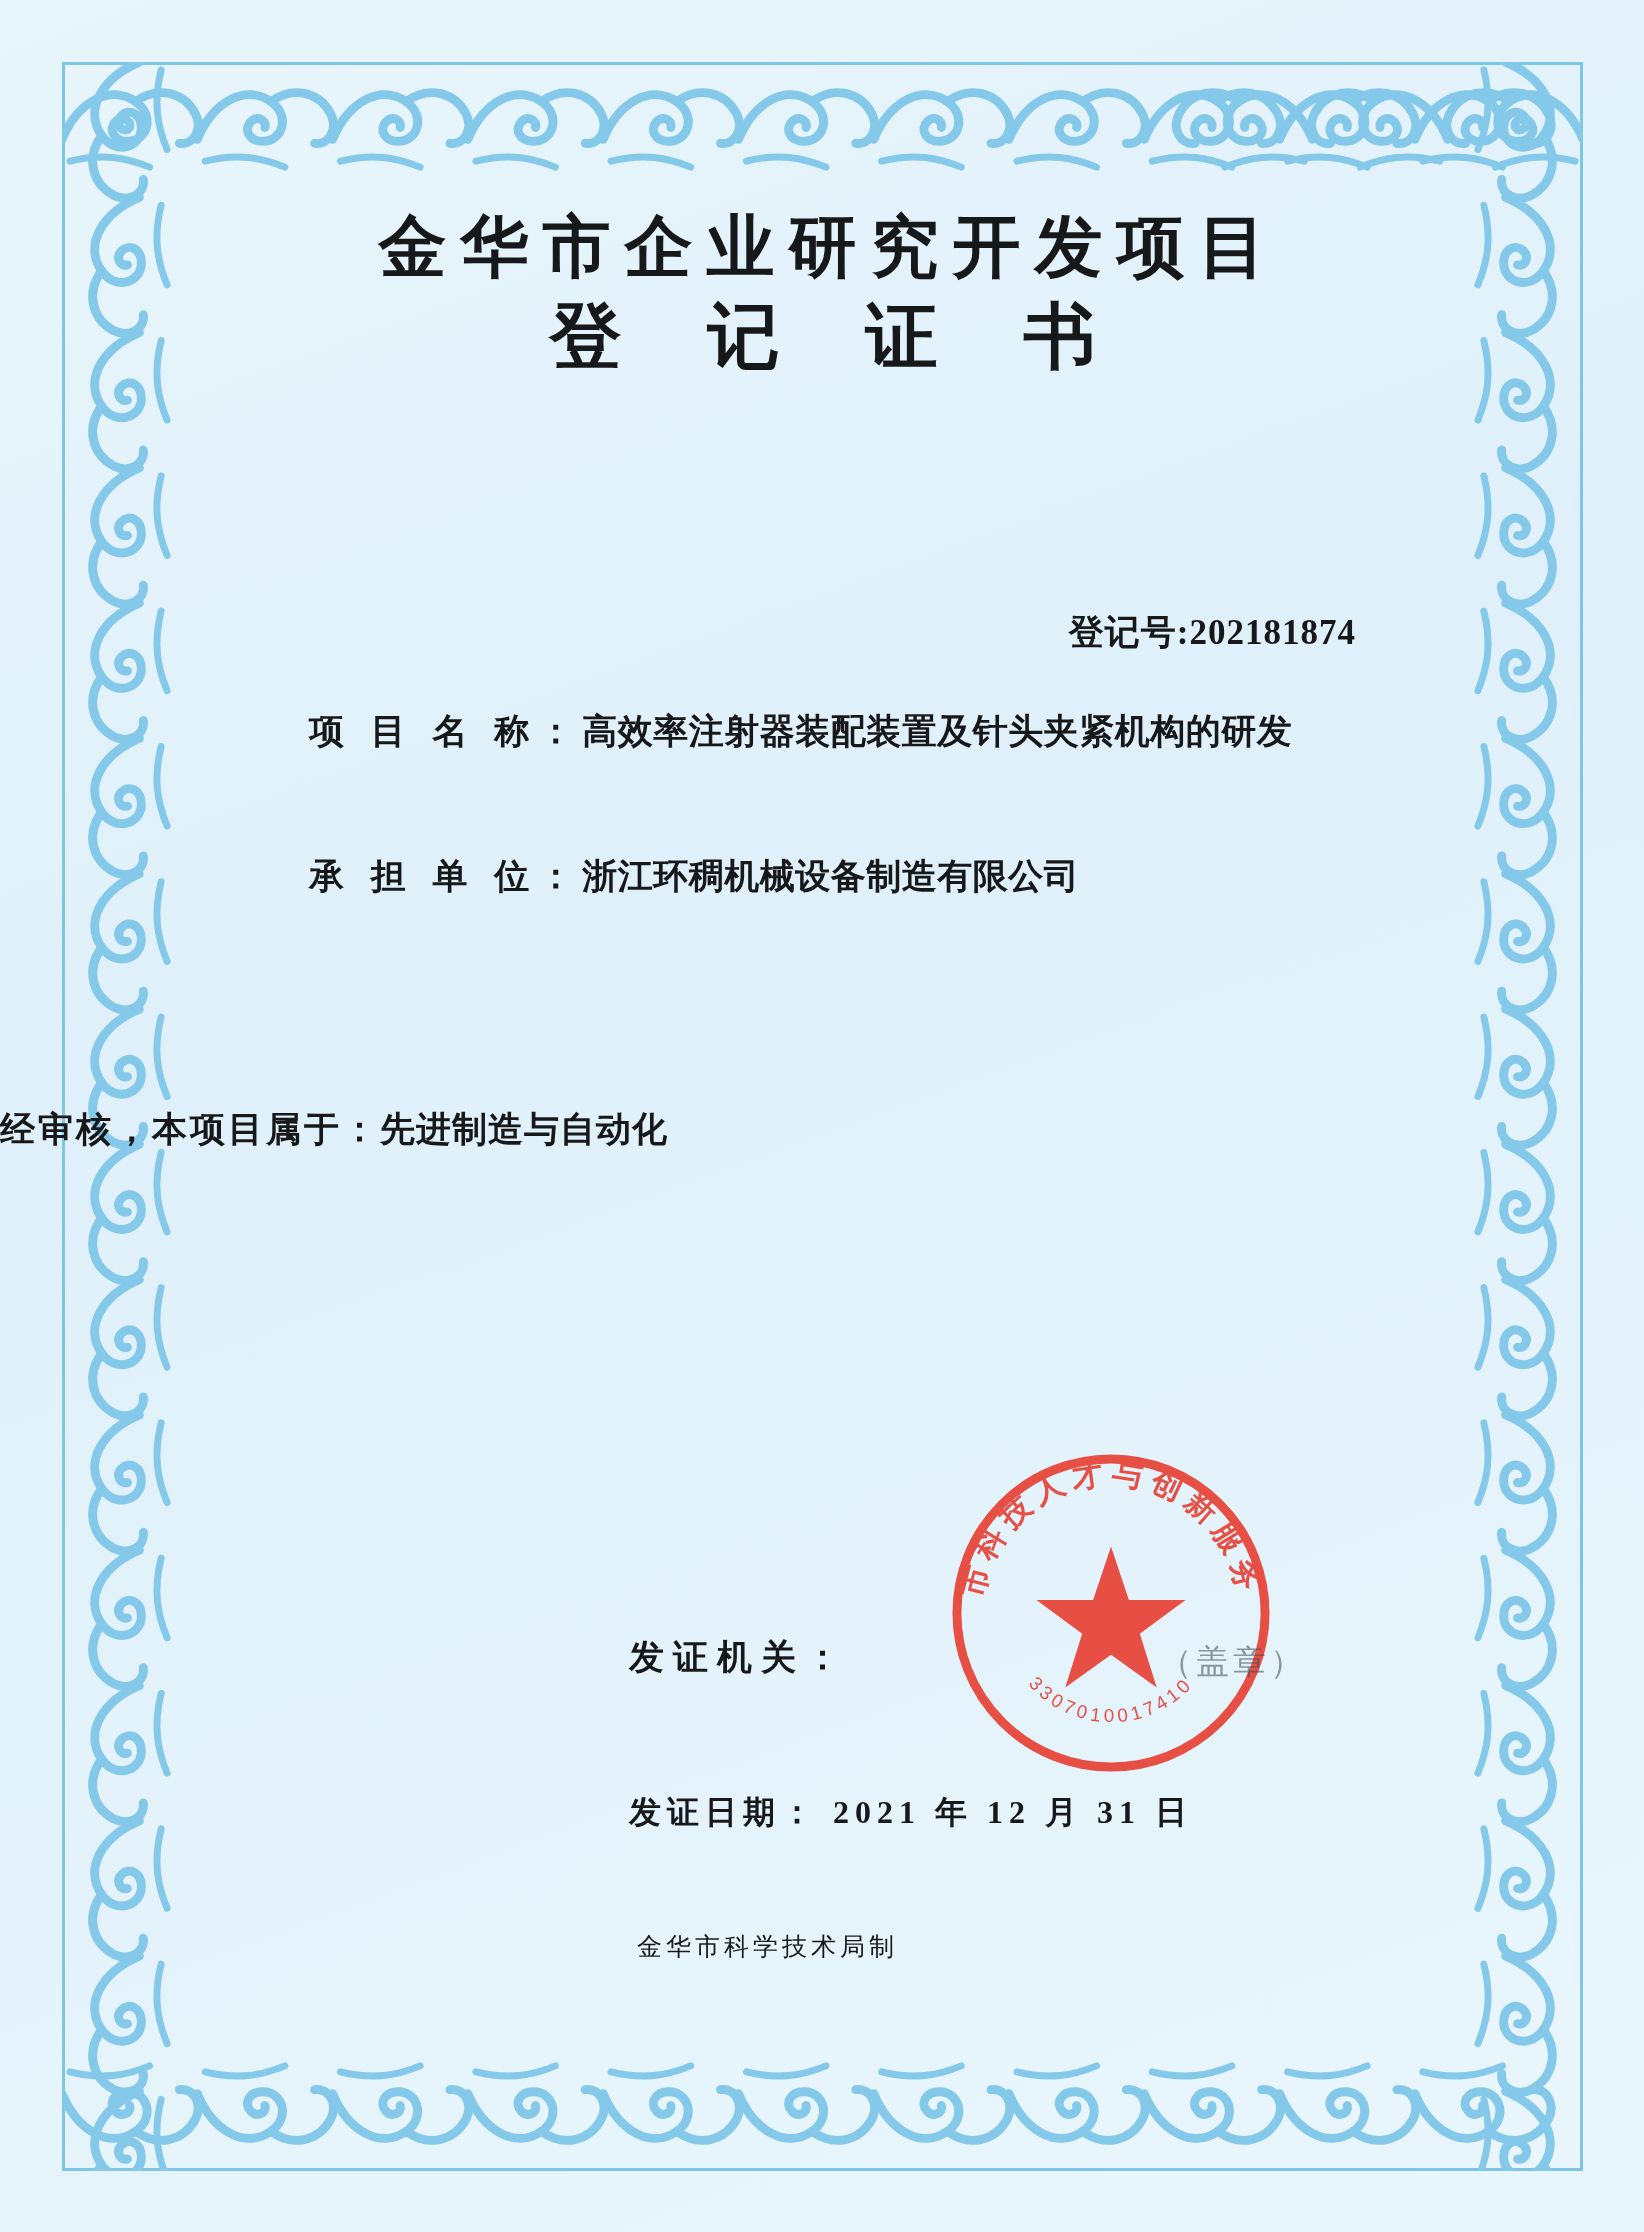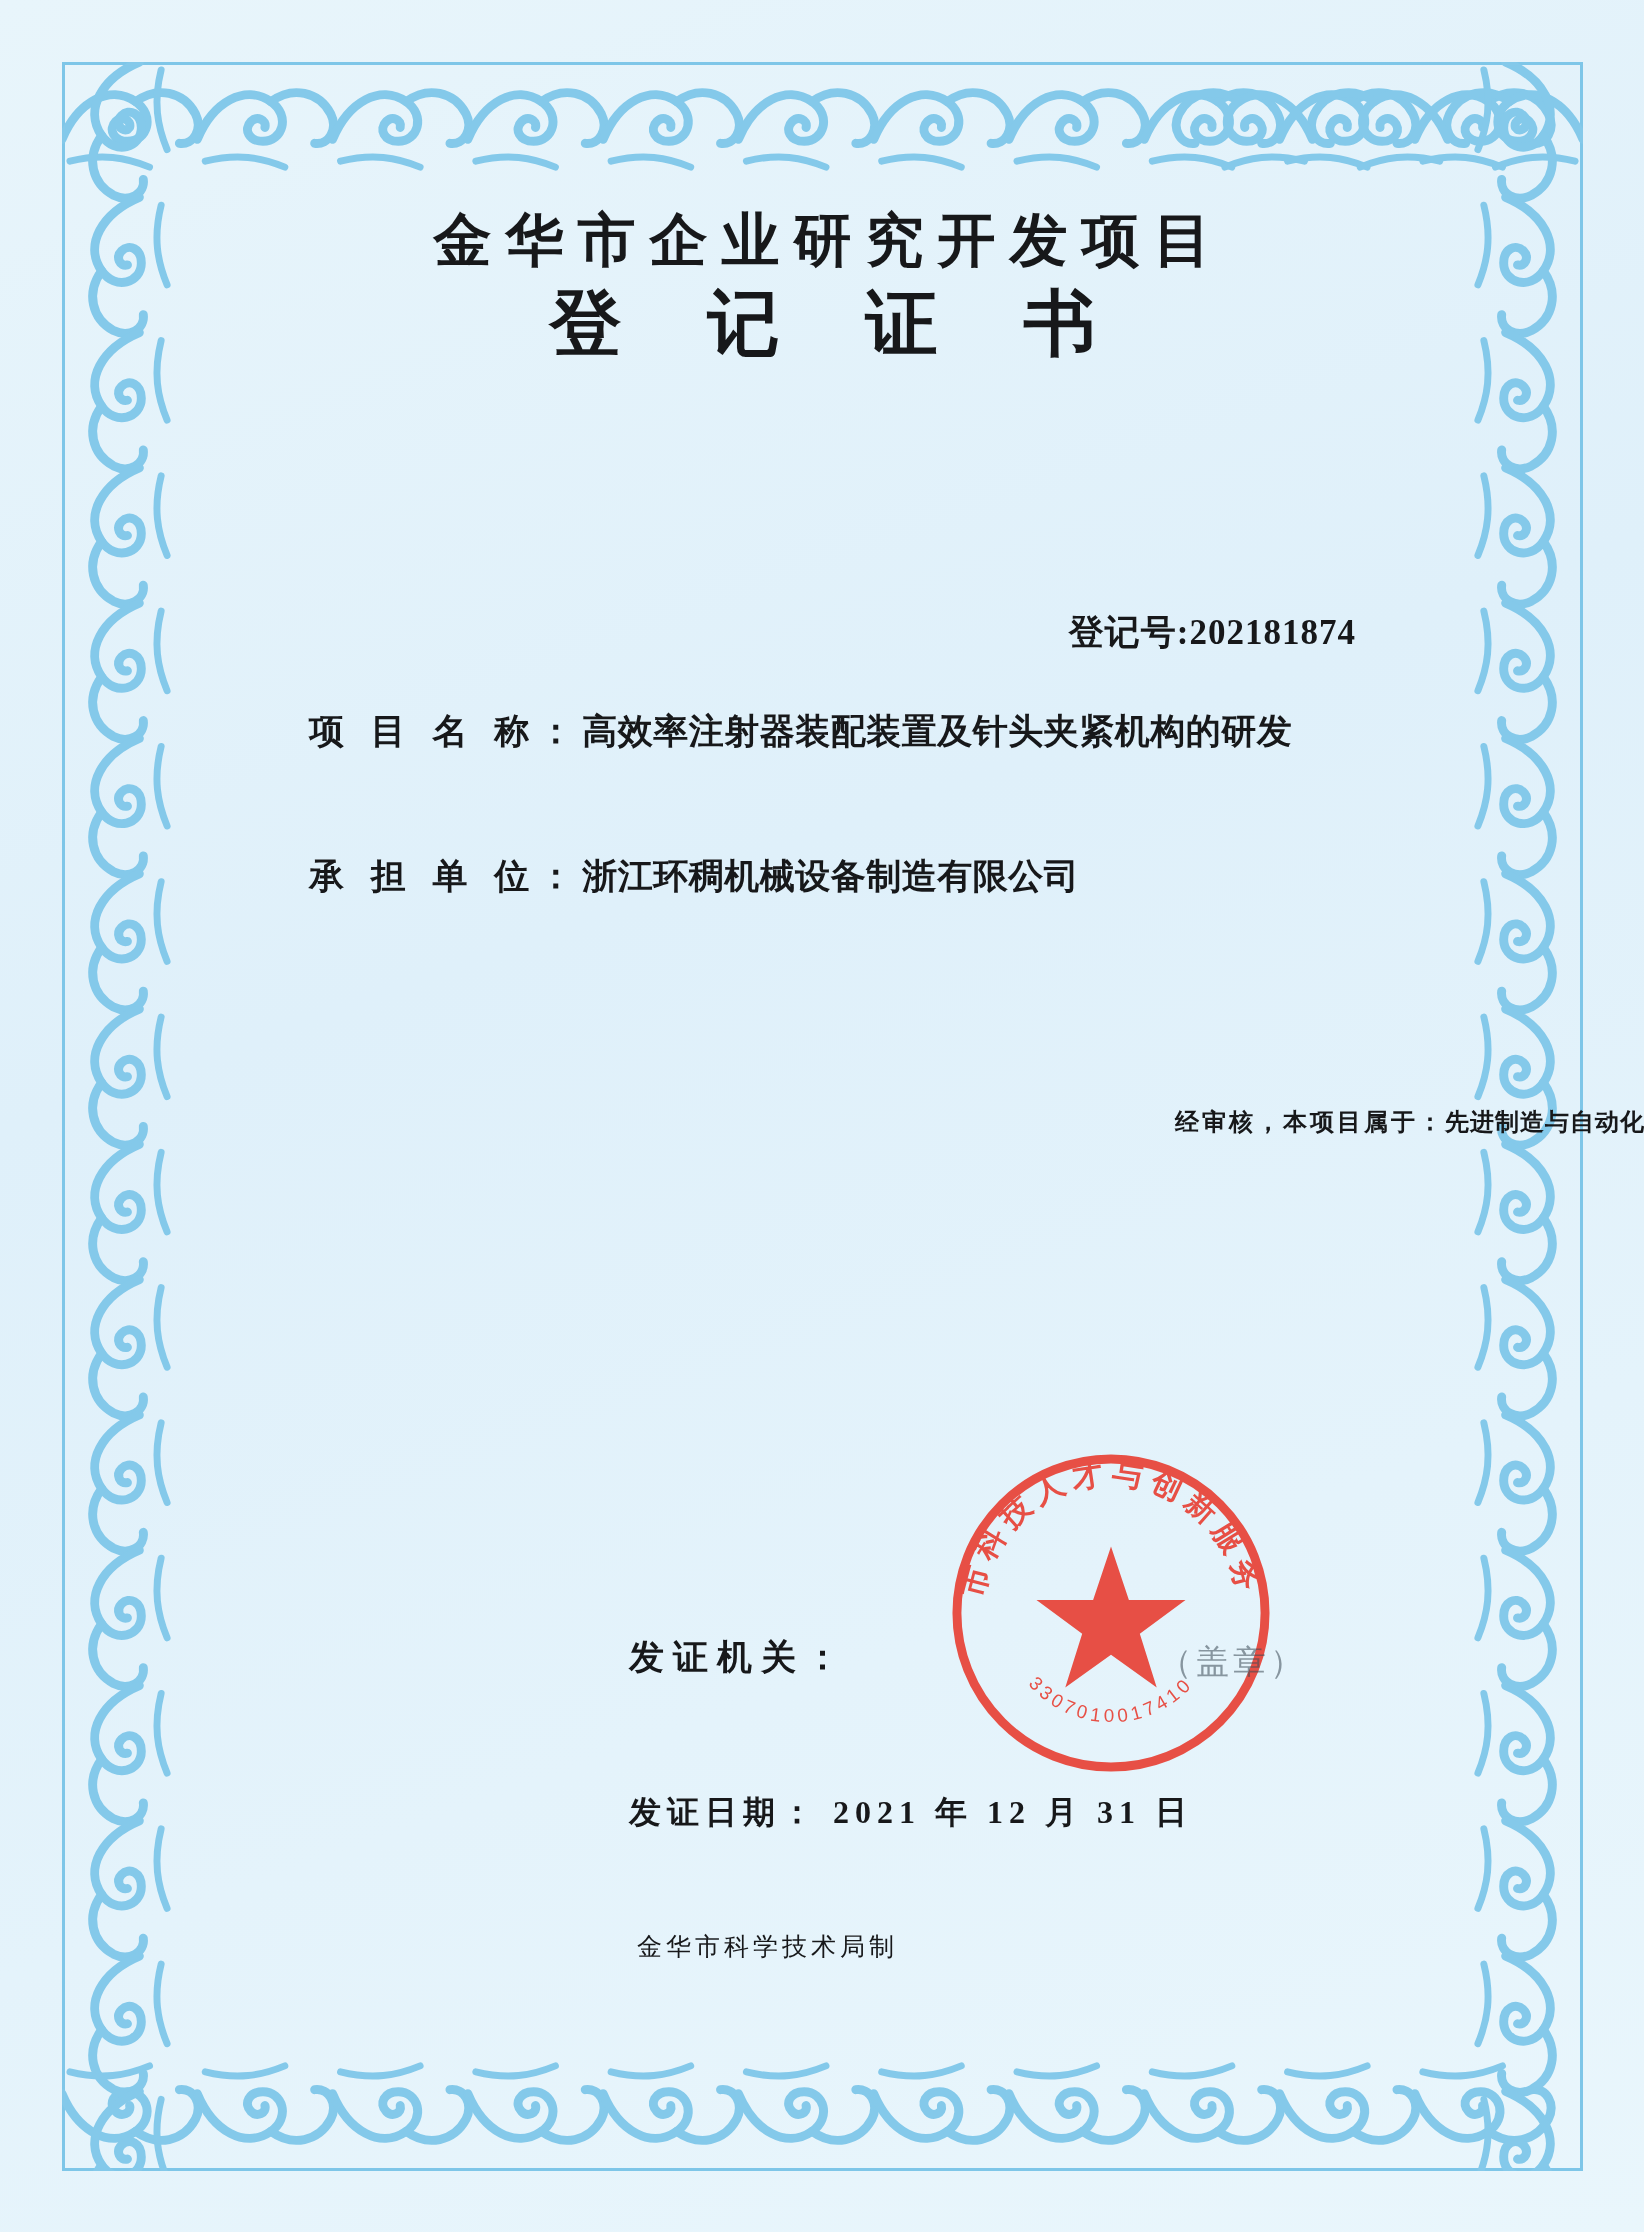--- a/index.html
+++ b/index.html
@@ -50,21 +50,21 @@
   .title-block {
     position: absolute;
     top: 204px;
     left: 0;
     width: 100%;
     text-align: center;
   }
   .title-line {
     font-family: "Liberation Serif", "DejaVu Serif", serif;
     font-weight: bold;
-    font-size: 58px;
+    font-size: 68px;
     letter-spacing: 14px;
     color: #17181a;
     line-height: 1.28;
     text-indent: 14px;
   }
   .title-line.second {
     letter-spacing: 34px;
     text-indent: 34px;
     font-size: 72px;
   }
@@ -97,22 +97,22 @@
     letter-spacing: 0.5px;
   }
   .field-project { top: 708px; }
   .field-unit    { top: 853px; }
 
   .approve-line {
     position: absolute;
     top: 1106px;
     left: 0;
     width: 100%;
-    text-align: right;
-    font-size: 24px;
+    text-align: left;
+    font-size: 35px;
     font-weight: bold;
     color: #17181a;
   }
   .approve-line .lbl { letter-spacing: 3px; }
   .approve-line .val { letter-spacing: 1px; }
 
   .paragraph {
     position: absolute;
     top: 1199px;
     left: 281px;

